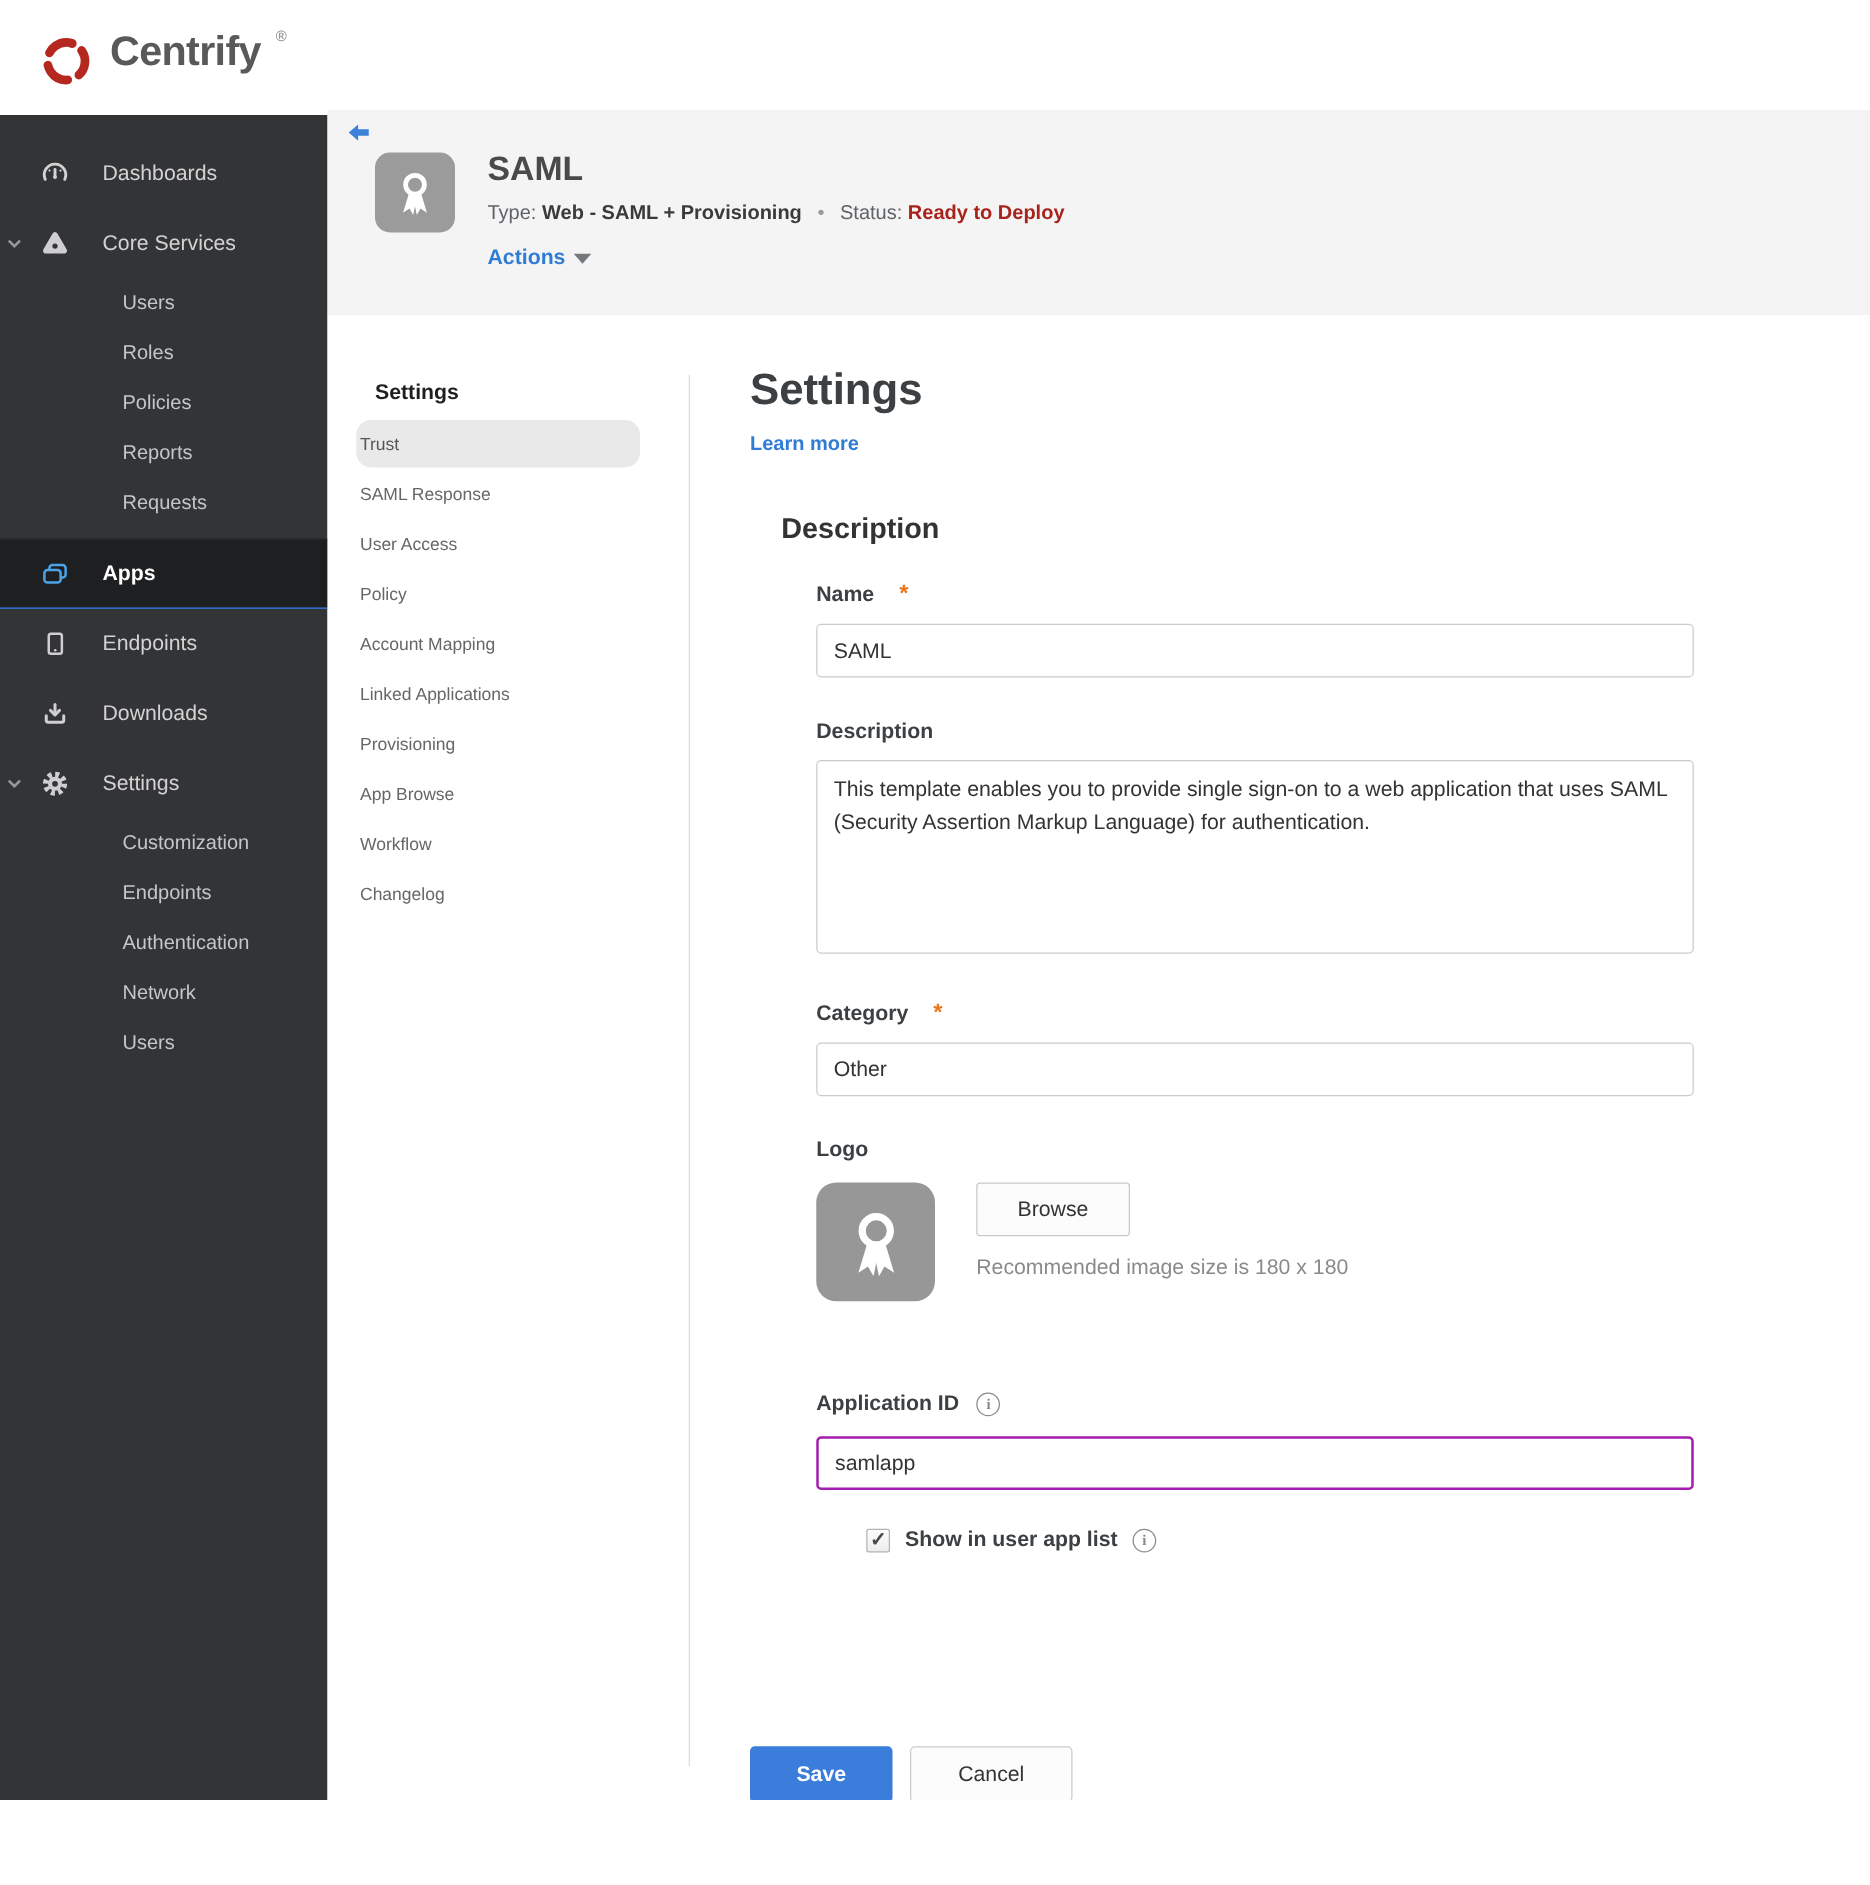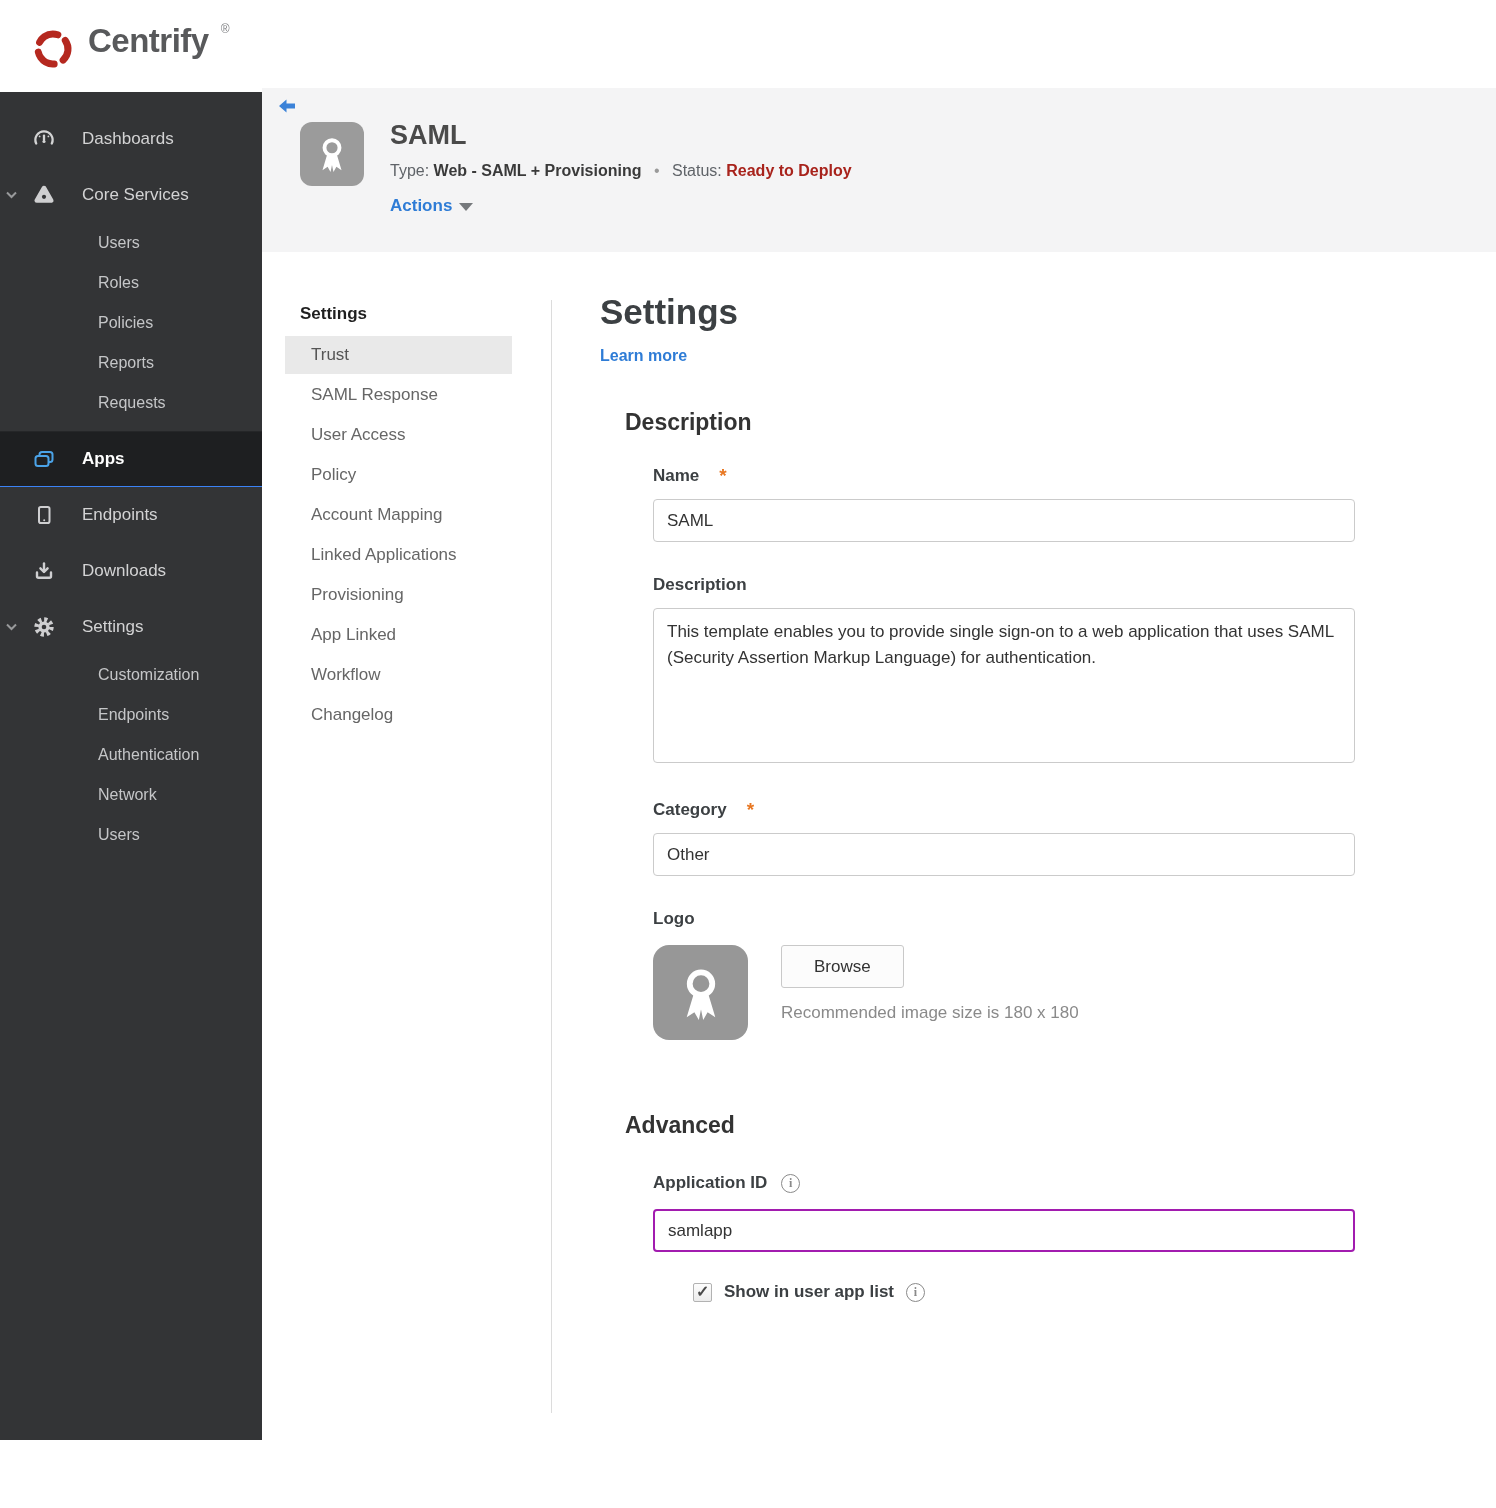--- a/index.html
+++ b/index.html
@@ -34,21 +34,21 @@
   .status-red { color:#a8231c; font-weight:bold; }
   .meta-sep { color:#9a9a9a; margin:0 8px; }
   .actions-link { margin-top:16px; display:flex; align-items:center; gap:7px; font-size:17px; font-weight:bold; color:#2e7cd6; cursor:pointer; }
   .caret-down { width:0; height:0; border-left:7px solid transparent; border-right:7px solid transparent; border-top:8px solid #76797c; margin-top:2px; }
 
   
   .content { position:absolute; left:262px; top:252px; width:1234px; height:1256px; background:#fff; }
 
   .subnav { position:absolute; left:23px; top:42px; width:227px; }
   .subnav-header { font-size:17px; font-weight:bold; color:#1f1f1f; padding:10px 15px 12px 15px; }
-  .subnav-item { height:38px; line-height:38px; padding-left:26px; font-size:17px; color:#666; border-radius:0; cursor:pointer; margin-bottom:2px; }
+  .subnav-item { height:38px; line-height:38px; padding-left:3px; font-size:14px; color:#666; border-radius:12px; cursor:pointer; margin-bottom:2px; }
   .subnav-item.active { background:#e9e9e9; color:#555; }
 
   .vdivider { position:absolute; left:289px; top:48px; width:1px; height:1113px; background:#dcdcdc; }
 
   .main { position:absolute; left:338px; top:40px; width:760px; }
   .main h1 { font-size:35px; font-weight:bold; color:#3c4043; }
   .learn-more { display:inline-block; margin-top:15px; font-size:16px; font-weight:bold; color:#2e7cd6; cursor:pointer; }
   .section { margin-left:25px; }
   .section-heading { font-size:23px; font-weight:bold; color:#333; }
   .sec-description { margin-top:44px; }
@@ -238,21 +238,21 @@
 
     <nav class="subnav">
       <div class="subnav-header">Settings</div>
       <div class="subnav-item active">Trust</div>
       <div class="subnav-item">SAML Response</div>
       <div class="subnav-item">User Access</div>
       <div class="subnav-item">Policy</div>
       <div class="subnav-item">Account Mapping</div>
       <div class="subnav-item">Linked Applications</div>
       <div class="subnav-item">Provisioning</div>
-      <div class="subnav-item">App Linked</div>
+      <div class="subnav-item">App Browse</div>
       <div class="subnav-item">Workflow</div>
       <div class="subnav-item">Changelog</div>
     </nav>
 
     <div class="vdivider"></div>
 
     <main class="main">
       <h1>Settings</h1>
       <span class="learn-more">Learn more</span>
 
@@ -290,21 +290,20 @@
             </div>
             <div>
               <button class="browse-btn">Browse</button>
               <div class="logo-hint">Recommended image size is 180 x 180</div>
             </div>
           </div>
         </div>
       </section>
 
       <section class="section sec-advanced">
-        <div class="section-heading">Advanced</div>
         <div class="fields" style="margin-top:34px;">
 
           <div class="field-label label-with-info" style="margin-bottom:16px;">
             <span>Application ID</span>
             <span class="info-icon">i</span>
           </div>
           <input class="text-input focused" type="text" value="samlapp" style="">
 
           <div class="checkbox-row">
             <input type="checkbox" checked="true" style="">

